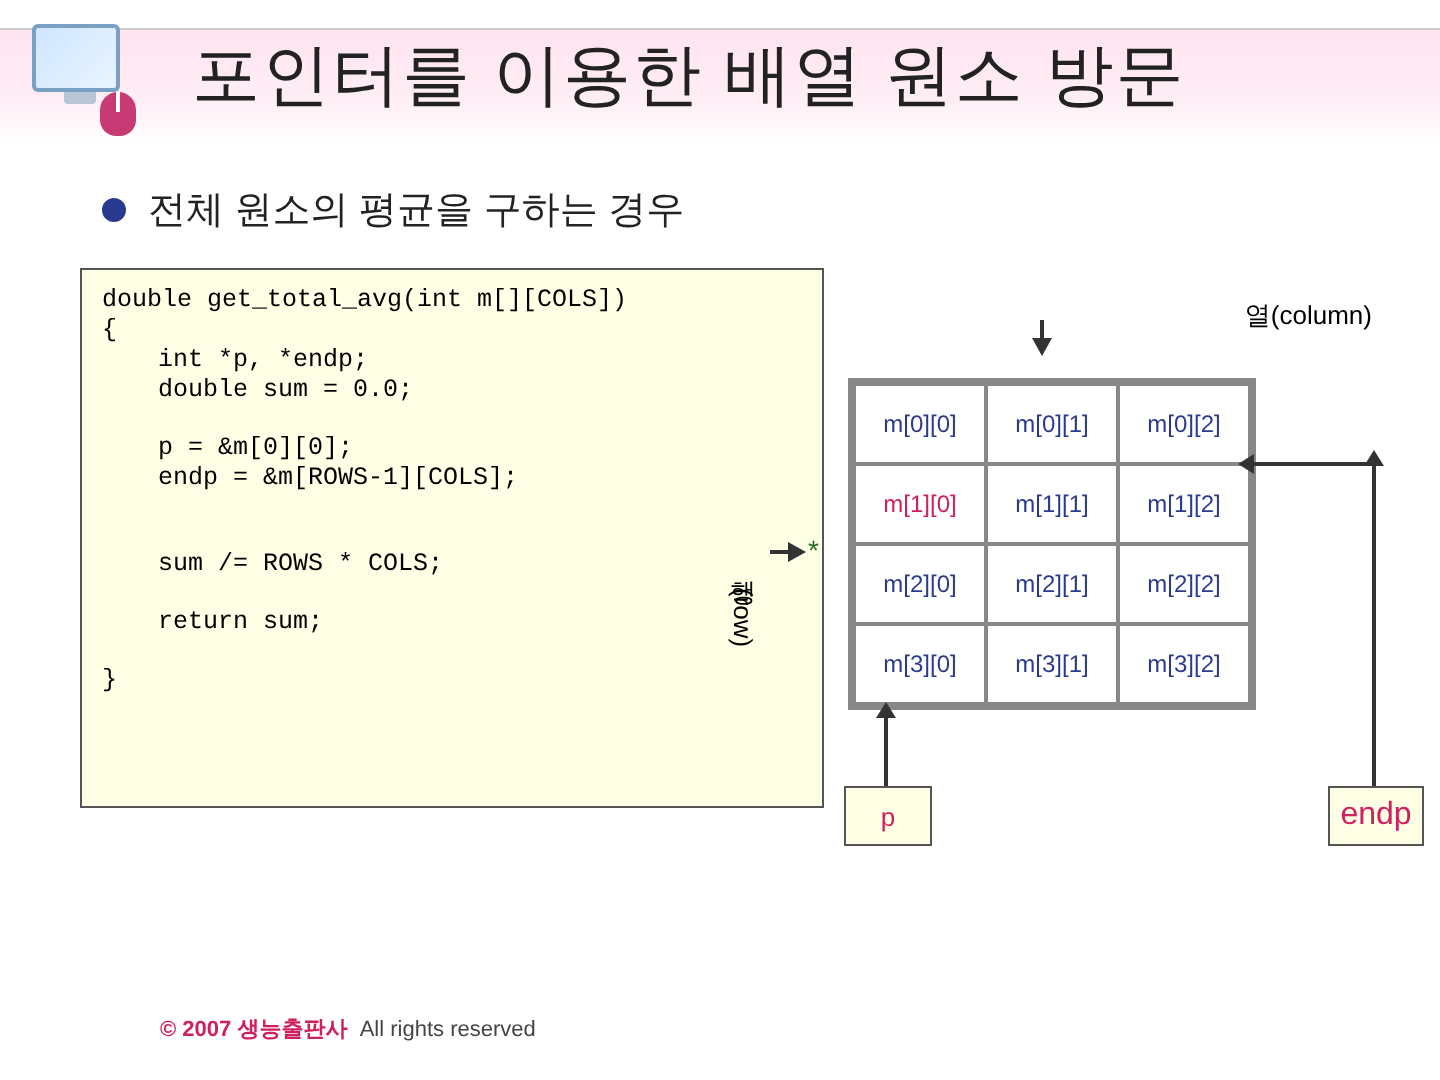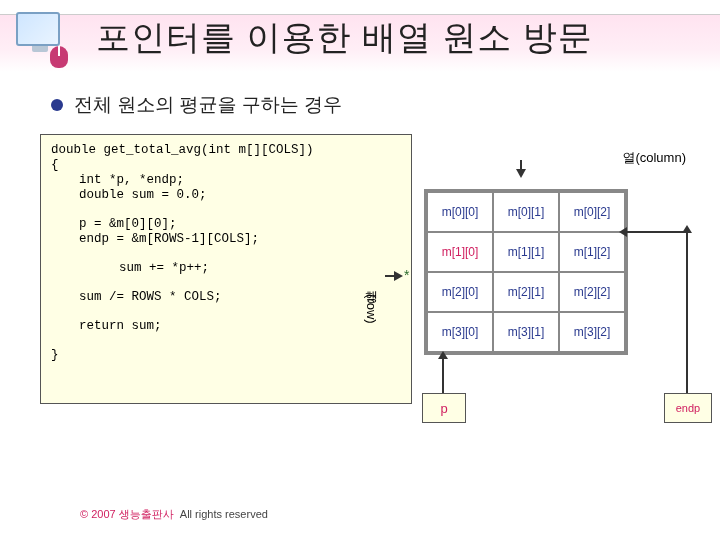--- a/index.html
+++ b/index.html
@@ -192,21 +192,21 @@
     position: absolute;
     top: 242px;
     left: 288px;
     width: 48px;
     height: 30px;
     border: 1px solid #555;
     background: #ffffe5;
     display: flex;
     align-items: center;
     justify-content: center;
-    font-size: 11px;
+    font-size: 16px;
     color: #d02060;
   }
   .p-arrow, .endp-arrow {
     position: absolute;
     width: 2px;
     background: #333;
   }
   .p-arrow {
     top: 206px; left: 66px; height: 36px;
   }
@@ -255,21 +255,21 @@
     font-size: 14px;
     color: #2a6b2a;
   }
   .footer {
     position: absolute;
     bottom: 18px;
     left: 80px;
     font-size: 11px;
     color: #444;
   }
-  .footer .co { color: #d02060; }
+  .footer .co { color: #d02060; font-weight: bold; }
 </style>
 </head>
 <body>
 
 <div class="title-bar">
   <span class="title-text">포인터를 이용한 배열 원소 방문</span>
 </div>
 <div class="logo-box">
   <div class="monitor"></div>
   <div class="mouse"></div>
@@ -282,21 +282,20 @@
 
 <div class="code-box">
   <span class="fn">double get_total_avg(int m[][COLS])</span><br>
   <span>{</span><br>
   <span class="ind1">int *p, *endp;</span>
   <span class="ind1">double sum = 0.0;</span>
   <div class="code-spacer"></div>
   <span class="ind1">p = &amp;m[0][0];</span>
   <span class="ind1">endp = &amp;m[ROWS-1][COLS];</span>
   <div class="code-spacer"></div>
-  <span class="ind2">sum += *p++;</span>
   <div class="code-spacer"></div>
   <span class="ind1">sum /= ROWS * COLS;</span>
   <div class="code-spacer"></div>
   <span class="ind1">return sum;</span>
   <div class="code-spacer"></div>
   <span>}</span>
 </div>
 
 <div class="diagram">
   <div class="col-label">열(column)</div>

